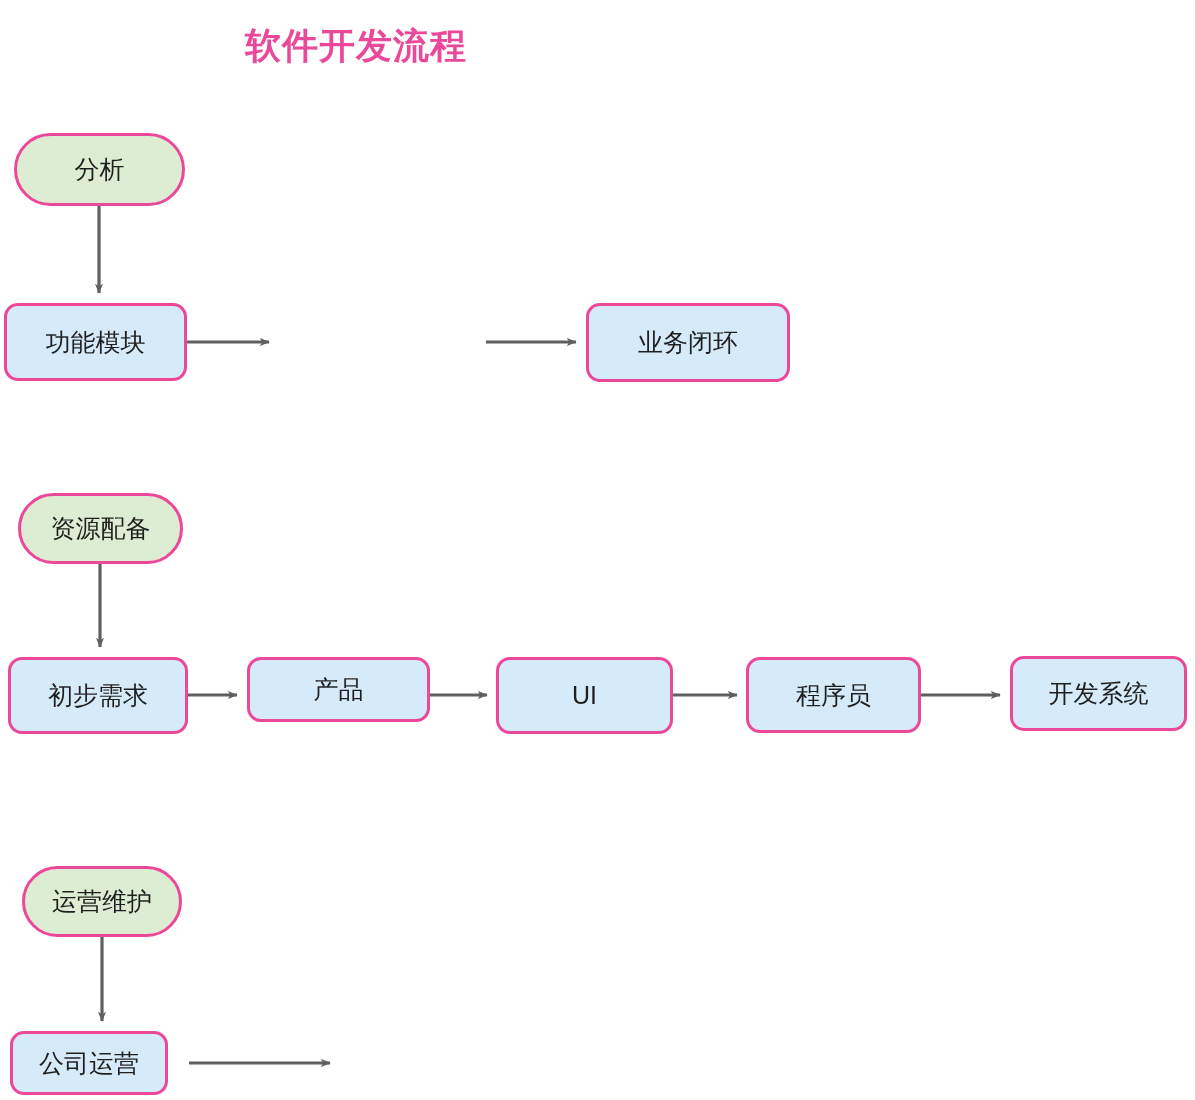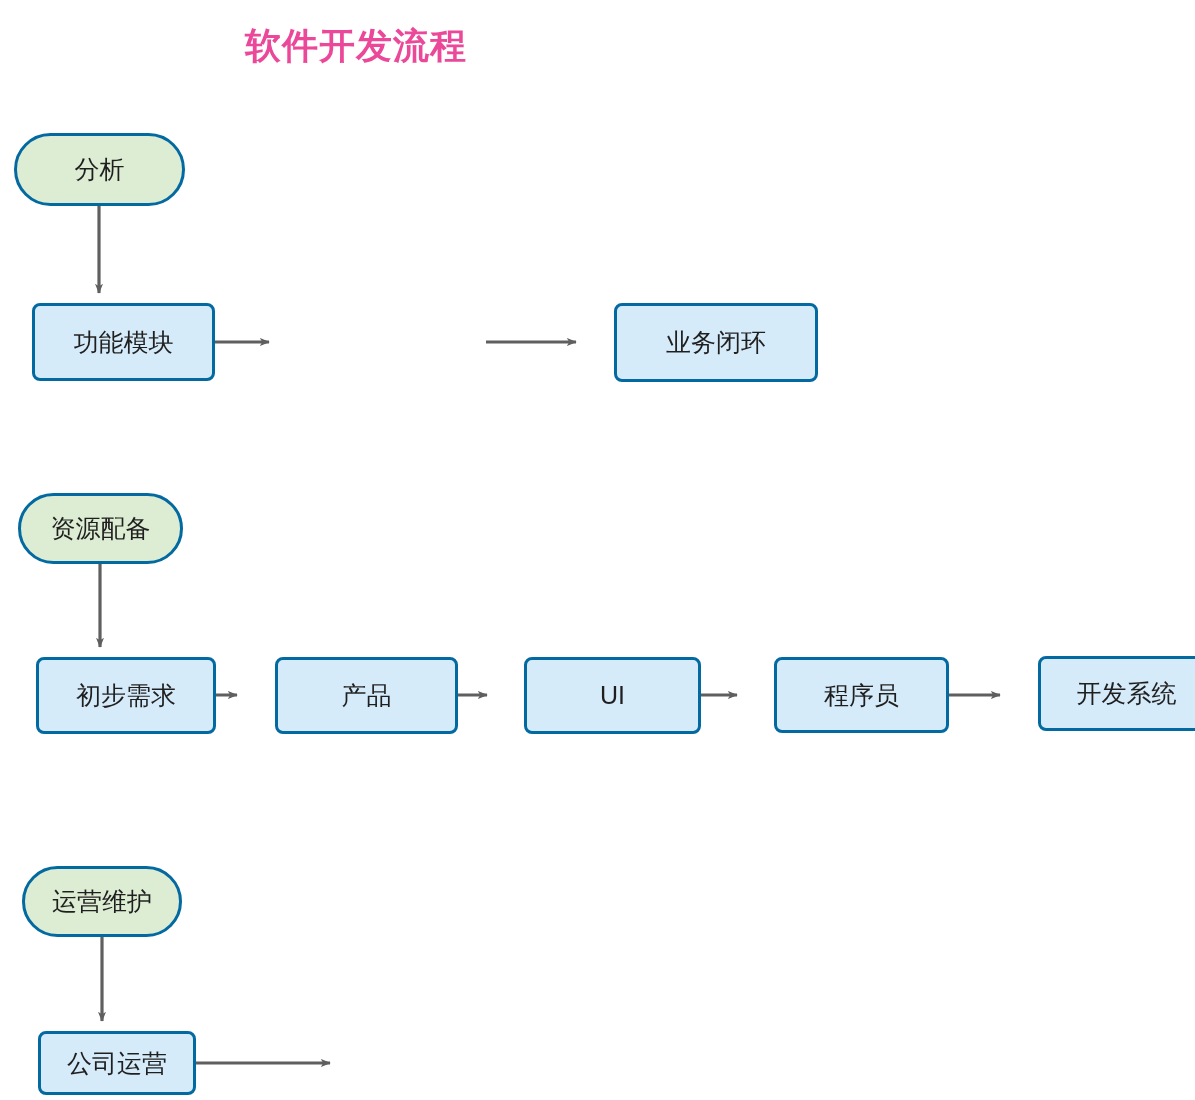--- a/index.html
+++ b/index.html
@@ -37,31 +37,30 @@
     color: #ec4899;
     letter-spacing: 1px;
     white-space: nowrap;
   }
   .node {
     position: absolute;
     box-sizing: border-box;
     display: flex;
     align-items: center;
     justify-content: center;
-    border: 3px solid #0369a1;
+    border: 3px solid #ec4899;
     color: #1f1f1f;
     font-size: 25px;
     line-height: 1;
     white-space: nowrap;
     user-select: none;
   }
   .node.process {
     background: #d6ebfa;
-    border-radius: 8px;
-    margin-left: 28px;
+    border-radius: 14px;
   }
   .node.terminator {
     background: #ddedd3;
     border-radius: 999px;
   }
 </style>
 </head>
 <body>
 
 <div id="canvas">
@@ -105,21 +104,21 @@
   </div>
 
   <div class="node terminator" style="left:18px; top:493px; width:165px; height:71px;">
     <span>资源配备</span>
   </div>
 
   <div class="node process" style="left:8px; top:657px; width:180px; height:77px;">
     <span>初步需求</span>
   </div>
 
-  <div class="node process" style="left:247px; top:657px; width:183px; height:77px;text-align:right;">
+  <div class="node process" style="left:247px; top:657px; width:183px; height:65px;text-align:right;">
     <span>产品</span>
   </div>
 
   <div class="node process" style="left:496px; top:657px; width:177px; height:77px;">
     <span>UI</span>
   </div>
 
   <div class="node process" style="left:746px; top:657px; width:175px; height:76px;">
     <span>程序员</span>
   </div>

